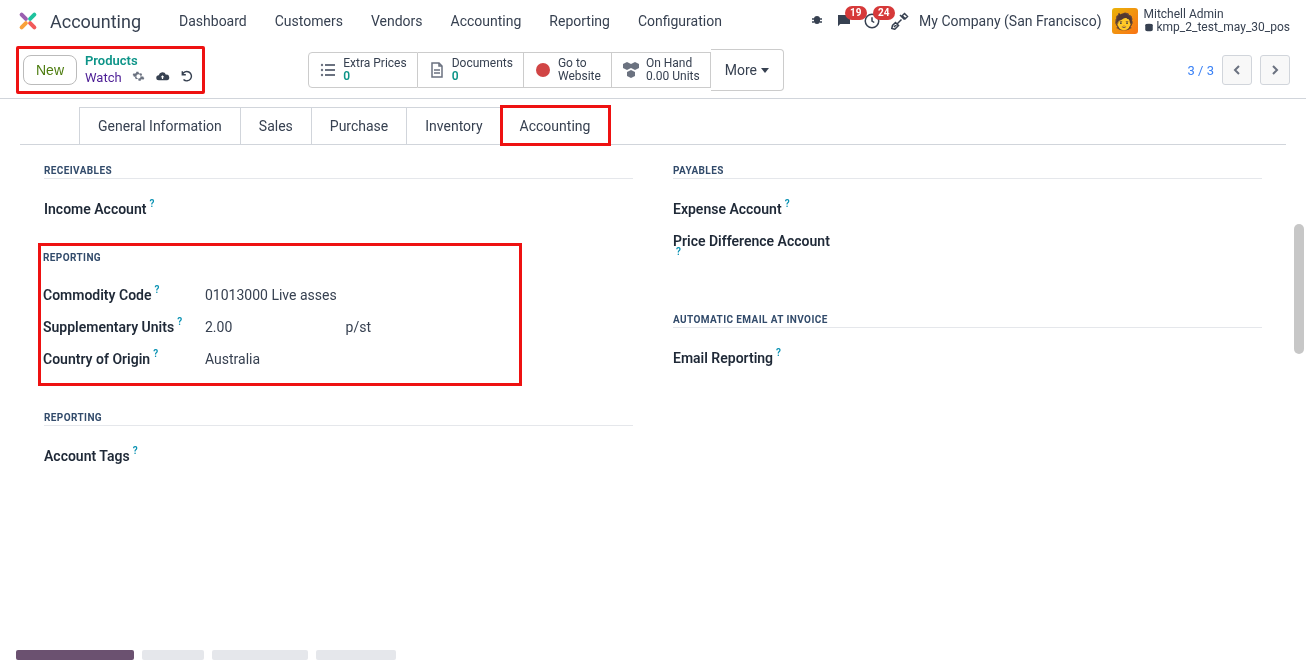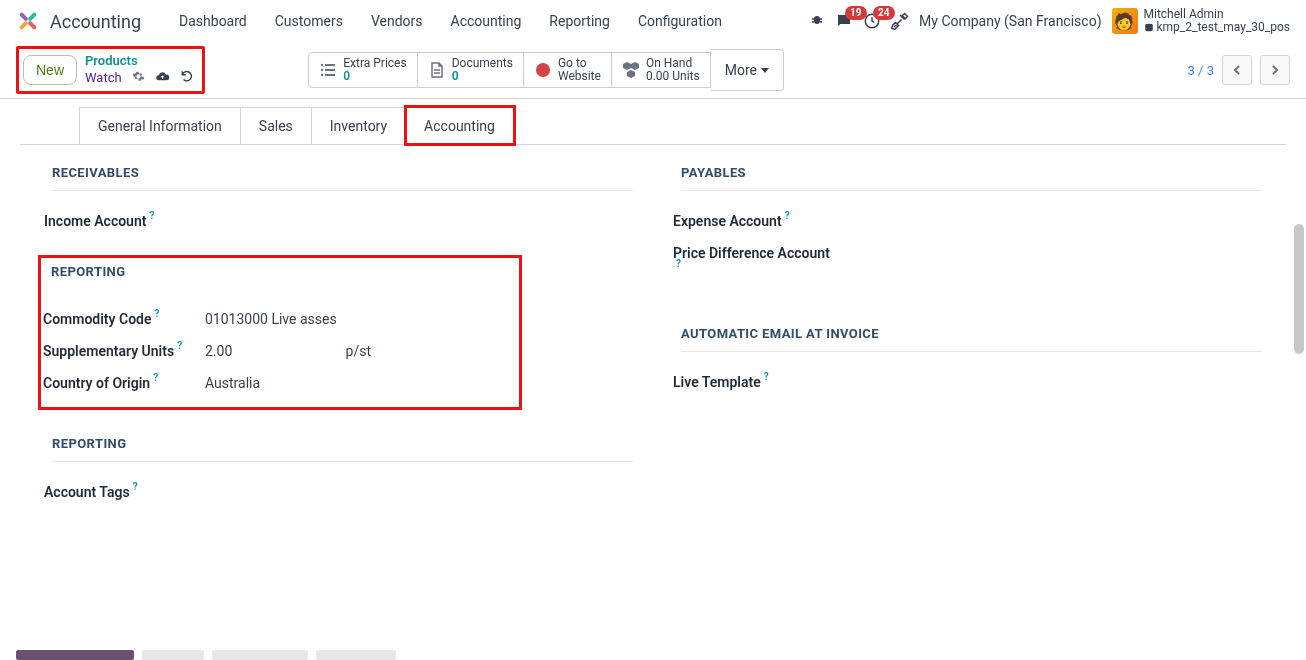--- a/index.html
+++ b/index.html
@@ -54,21 +54,21 @@
 .content { padding: 0 20px 0 20px; position: relative; }
 .tabs { display: flex; margin-top: 8px; padding-left: 37px; }
 .tab { border: 1px solid #d1d5db; border-bottom: none; padding: 10px 18px; background: #fff; cursor: pointer; font-size: 14px; color: #374151; }
 .tab + .tab { border-left: none; }
 .tab.active-hl { outline: 3px solid #e11; outline-offset: -1px; position: relative; z-index: 2; }
 .tabrow-wrap { border-bottom: 1px solid #d1d5db; padding-left: 22px; }
 
 
 .form-cols { display: flex; gap: 40px; padding: 20px 24px 0 24px; }
 .col { flex: 1; min-width: 0; }
-.section-h { font-size: 13px; font-weight: 700; color: #324b6b; letter-spacing: 0.4px; border-bottom: 1px solid #e5e7eb; padding-bottom: 10px; margin-top: 22px; margin-bottom: 14px; margin-left: 8px; }
+.section-h { font-size: 10px; font-weight: 700; color: #324b6b; letter-spacing: 0.4px; border-bottom: 1px solid #e5e7eb; padding-bottom: 2px; margin-top: 22px; margin-bottom: 14px; }
 .section-h:first-child { margin-top: 0; }
 .field-row { display: flex; align-items: flex-start; padding: 8px 0; }
 .flabel { width: 162px; font-weight: 600; font-size: 14px; color: #1f2937; display: flex; align-items: flex-start; }
 .flabel.wrap { flex-wrap: wrap; max-width: 162px; }
 .qmark { color: #0891b2; font-size: 10px; margin-left: 3px; cursor: help; position: relative; top: -3px; }
 .fval { color: #374151; font-size: 14px; flex: 1; }
 .funit { color: #374151; font-size: 14px; margin-left: auto; padding-right: 140px; }
 
 .intrastat-hl { border: 3px solid #e11; padding: 2px 8px 8px 2px; margin-left: -6px; margin-top: 18px; width: 484px; }
 .intrastat-hl .section-h { margin-top: 4px; border-bottom: none; }
@@ -239,20 +239,21 @@
   </div>
 </div>
 
 <div class="hsep"></div>
 
 <div class="content">
   <div class="tabrow-wrap">
     <div class="tabs">
       <div class="tab">General Information</div>
       <div class="tab">Sales</div>
+      <div class="tab">Purchase</div>
       <div class="tab">Inventory</div>
       <div class="tab active-hl">Accounting</div>
     </div>
   </div>
 
   <div class="form-cols">
 
     <div class="col">
       <div class="section-h">RECEIVABLES</div>
       <div class="field-row">
@@ -308,21 +309,21 @@
       <div class="field-row">
         <span class="flabel wrap">
             <span>Price Difference Account</span>
             <span class="qmark">?</span>
           </span>
       </div>
 
       <div class="section-h" style="margin-top:46px;">AUTOMATIC EMAIL AT INVOICE</div>
       <div class="field-row">
         <span class="flabel">
-            <span>Live Template</span>
+            <span>Email Reporting</span>
             <span class="qmark">?</span>
           </span>
       </div>
     </div>
   </div>
 </div>
 
 <div class="scroll-track">
   <div class="scroll-thumb"></div>
 </div>

